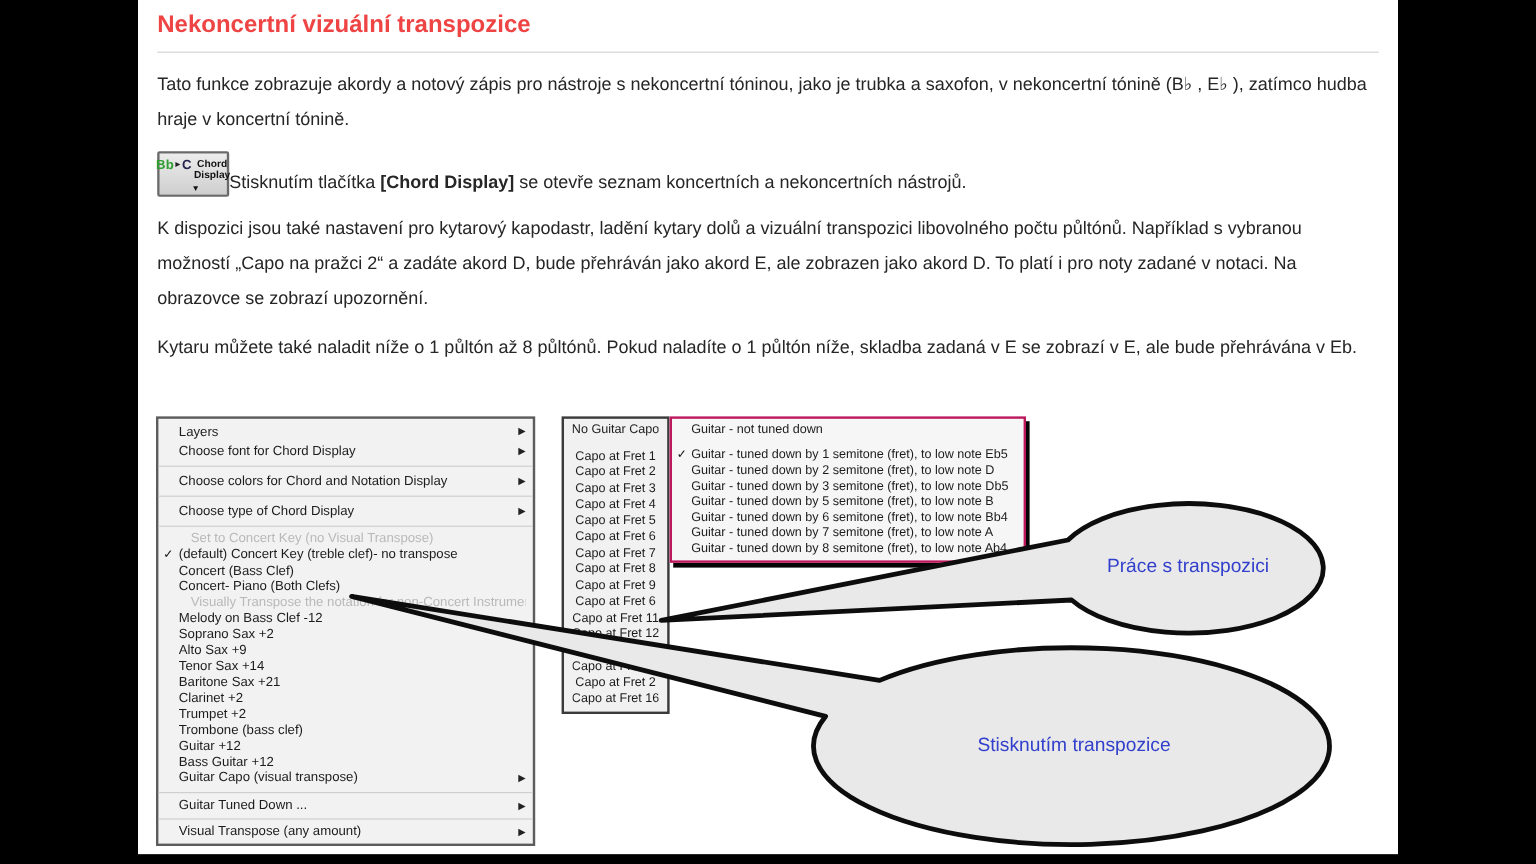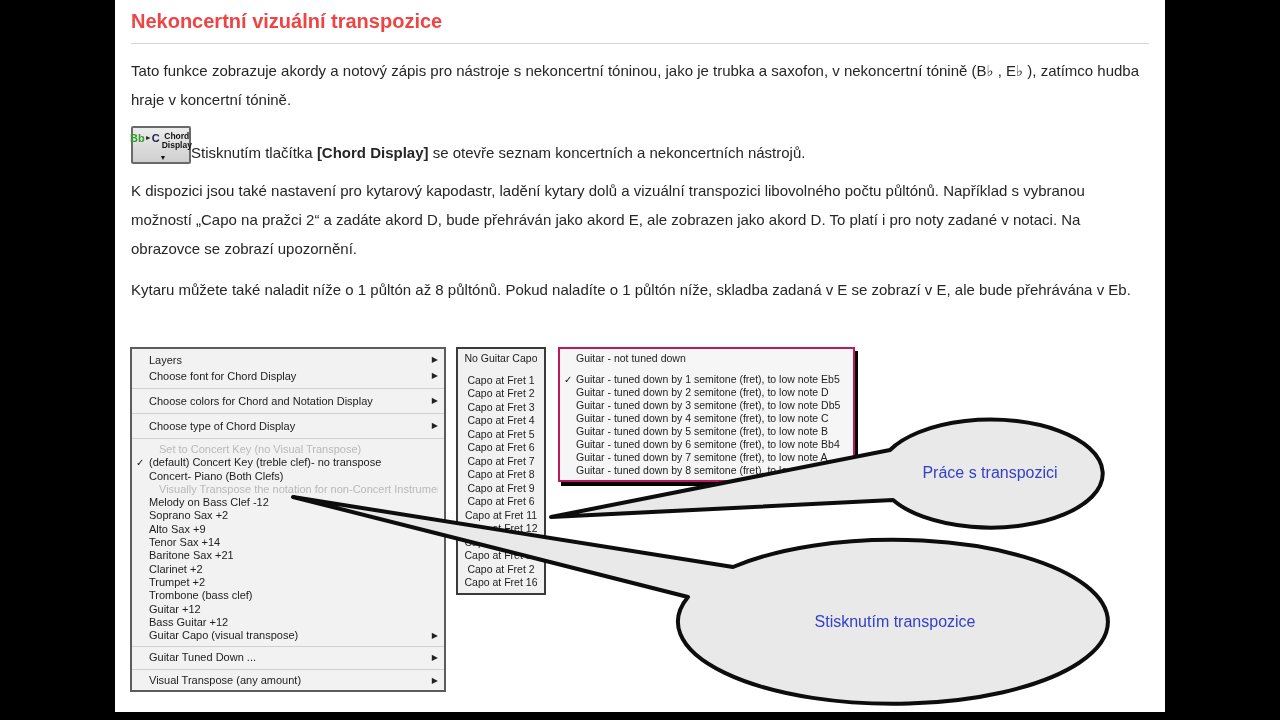--- a/index.html
+++ b/index.html
@@ -20,21 +20,21 @@
   .cd-keys{font-weight:bold;font-size:11px;line-height:12px;white-space:nowrap;}
   .cd-from{color:#2f9e2f;}
   .cd-mid{color:#222;font-size:7px;vertical-align:2px;}
   .cd-to{color:#23234e;}
   .cd-text{font-size:8.5px;line-height:8.5px;color:#111;text-align:center;font-weight:bold;}
   .cd-caret{position:absolute;bottom:1px;left:50%;transform:translateX(-20%);font-size:7px;color:#111;line-height:7px;}
 
   
   .panel{position:absolute;box-sizing:border-box;z-index:1;}
   #chord-menu{left:130px;top:347px;width:316px;background:#f2f2f2;border:2px solid #5c5c5c;padding:3px 0;}
-  #capo-menu{left:456px;top:347px;width:90px;background:#f1f1f1;border:2px solid #3a3a3a;padding:3px 0;}
+  #capo-menu{left:468px;top:347px;width:90px;background:#f1f1f1;border:2px solid #3a3a3a;padding:3px 0;}
   #tuning-menu{left:558px;top:347px;width:297px;background:#f6f6f6;border:2px solid #be185d;
                box-shadow:3px 4px 0 #050505;padding:3px 0;}
   .m-row{display:flex;align-items:center;font-size:11px;color:#1c1c1c;height:13.3px;line-height:13.3px;
          padding:0 6px 0 4px;white-space:nowrap;overflow:hidden;}
   .m-row.tall{height:16px;line-height:16px;}
   .m-row .chk{width:13px;flex:0 0 13px;font-size:10px;color:#111;}
   .m-row .lbl{flex:1 1 auto;overflow:hidden;}
   .m-row .arr{flex:0 0 auto;font-size:8px;color:#222;margin-left:6px;}
   .m-row.disabled .lbl{color:#b9b9b9;padding-left:10px;}
   .m-sep{height:1px;background:#cfcfcf;margin:4px 0;}
@@ -102,20 +102,24 @@
       <div class="m-row disabled">
         <span class="chk"></span>
         <span class="lbl">Set to Concert Key (no Visual Transpose)</span>
       </div>
       <div class="m-row">
         <span class="chk">✓</span>
         <span class="lbl">(default) Concert Key (treble clef)- no transpose</span>
       </div>
       <div class="m-row">
         <span class="chk"></span>
+        <span class="lbl">Concert (Bass Clef)</span>
+      </div>
+      <div class="m-row">
+        <span class="chk"></span>
         <span class="lbl">Concert- Piano (Both Clefs)</span>
       </div>
       <div class="m-row disabled">
         <span class="chk"></span>
         <span class="lbl">Visually Transpose the notation for non-Concert Instruments</span>
       </div>
       <div class="m-row">
         <span class="chk"></span>
         <span class="lbl">Melody on Bass Clef -12</span>
       </div>
@@ -237,24 +241,20 @@
         <span class="chk">✓</span>
         <span class="lbl">Guitar - tuned down by 1 semitone (fret), to low note Eb5</span>
       </div>
       <div class="m-row">
         <span class="chk"></span>
         <span class="lbl">Guitar - tuned down by 2 semitone (fret), to low note D</span>
       </div>
       <div class="m-row">
         <span class="chk"></span>
         <span class="lbl">Guitar - tuned down by 3 semitone (fret), to low note Db5</span>
-      </div>
-      <div class="m-row">
-        <span class="chk"></span>
-        <span class="lbl">Guitar - tuned down by 4 semitone (fret), to low note C</span>
       </div>
       <div class="m-row">
         <span class="chk"></span>
         <span class="lbl">Guitar - tuned down by 5 semitone (fret), to low note B</span>
       </div>
       <div class="m-row">
         <span class="chk"></span>
         <span class="lbl">Guitar - tuned down by 6 semitone (fret), to low note Bb4</span>
       </div>
       <div class="m-row">

